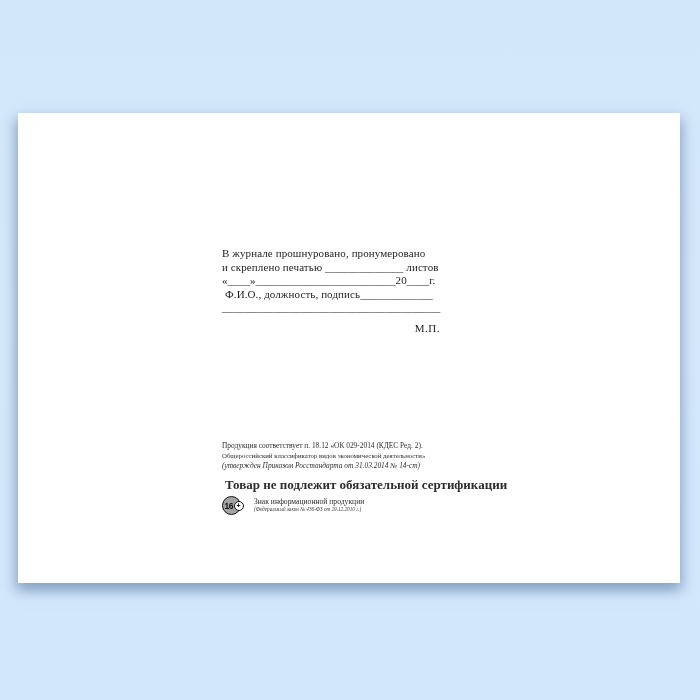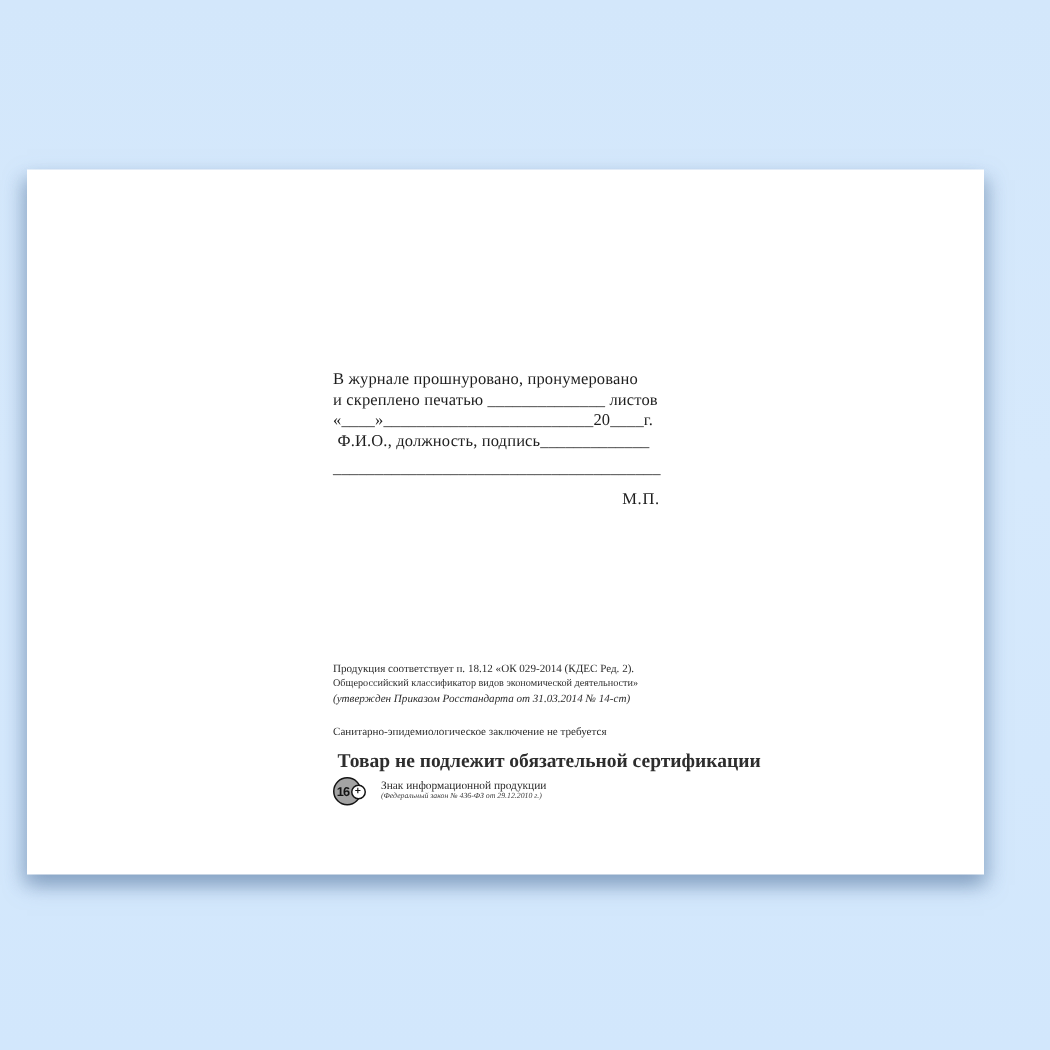--- a/index.html
+++ b/index.html
@@ -6,41 +6,40 @@
   .stage{
     position:relative;
     width:700px;height:700px;
     background:linear-gradient(180deg,#d3e7fb 0%, #d6e9fc 45%, #d2e7fc 100%);
     overflow:hidden;
     font-family:"Liberation Serif", serif;
   }
   .paper{
     position:absolute;
     left:18px;top:113px;
-    width:598px;height:470px;
+    width:662px;height:470px;
     background:#ffffff;
     box-shadow:
       0 7px 14px rgba(108,138,175,.50),
       -4px 6px 10px rgba(108,138,175,.30),
       4px 6px 10px rgba(108,138,175,.25);
-    padding-left: 40px;
   }
   
   .binding{
     position:absolute;
     left:204px;top:134px;
     width:220px;
     color:#1e1e1e;
     font-size:11px;
     line-height:13.5px;
     letter-spacing:.1px;
     white-space:nowrap;
   }
   .binding .indent-1{padding-left:3px;}
-  .binding .rule-line{margin-top:5px;font-family:Liberation Serif, serif;}
+  .binding .rule-line{margin-top:0;font-family:Liberation Serif, serif;}
   .binding .stamp{
     margin-top:7px;
     text-align:right;
     padding-right:2px;
     letter-spacing:.5px;
   }
   
   .compliance{
     position:absolute;
     left:204px;top:328px;
@@ -109,21 +108,20 @@
       <div class="indent-1">Ф.И.О., должность, подпись_____________</div>
       <div class="rule-line">_______________________________________</div>
       <div class="stamp">М.П.</div>
     </div>
 
     <div class="compliance">
       <div class="c-line">Продукция соответствует п. 18.12 «ОК 029-2014 (КДЕС Ред. 2).</div>
       <div class="c-line2">Общероссийский классификатор видов экономической деятельности»</div>
       <div class="c-line c-italic">(утвержден Приказом Росстандарта от 31.03.2014 № 14-ст)</div>
 
-      <div class="note-1">Санитарно-эпидемиологическое заключение не требуется</div>
       <div class="note-2">Товар не подлежит обязательной сертификации</div>
 
       <div class="age-row">
         <div class="age-icon">
           <span class="num">16</span>
           <span class="plus">+</span>
         </div>
         <div class="age-text">
           <div class="age-title">Знак информационной продукции</div>
           <div class="age-law">(Федеральный закон № 436-ФЗ от 29.12.2010 г.)</div>

